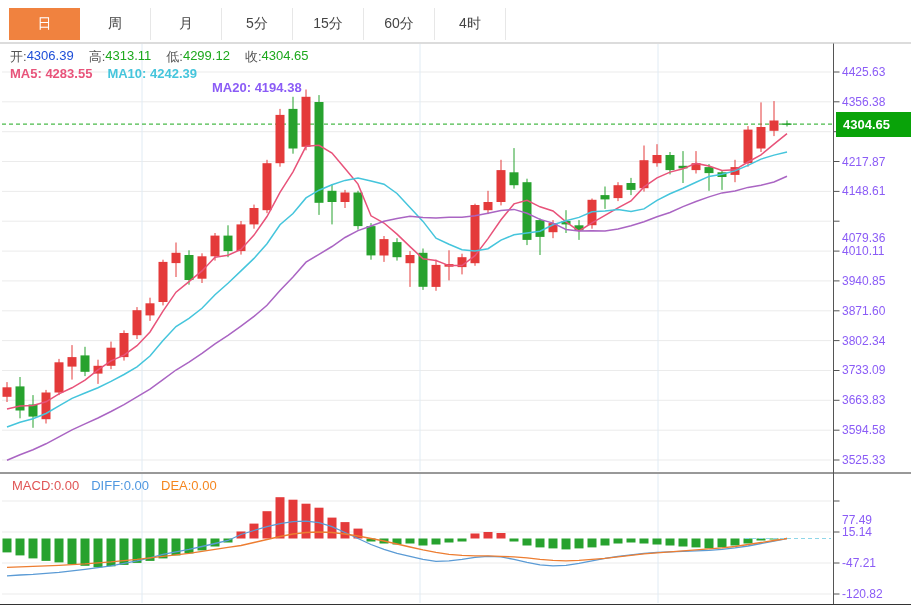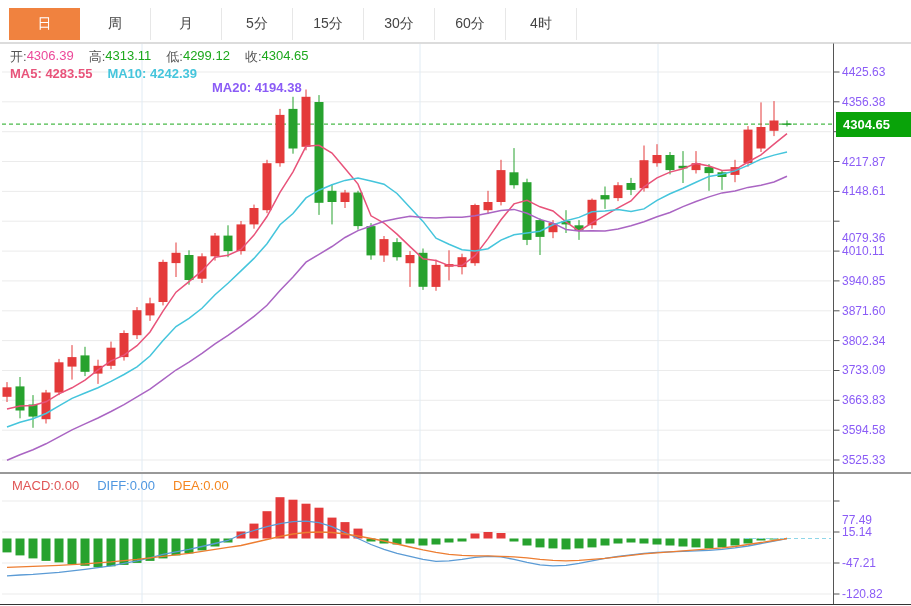--- a/index.html
+++ b/index.html
@@ -13,21 +13,21 @@
   .tab:first-child{border-left:1px solid #e7e7e7;}
   .tab.active{color:#fff;border-color:transparent;}
   
   .legend-row{position:absolute;left:10px;display:flex;gap:15px;font-size:13px;z-index:4;white-space:nowrap;}
   .legend-row .lab{color:#555;}
   .legend-item{display:flex;}
   
   .ylabel{position:absolute;left:842px;transform:translateY(-50%);font-size:12px;color:#8b5cf6;z-index:3;}
   .pricetag{position:absolute;left:836px;width:75px;height:25px;color:#fff;font-weight:bold;font-size:13px;
             display:flex;align-items:center;padding-left:7px;box-sizing:border-box;z-index:6;}
-  .macd-legend{position:absolute;left:12px;display:flex;gap:18px;font-size:13px;z-index:4;white-space:nowrap;}
+  .macd-legend{position:absolute;left:12px;display:flex;gap:12px;font-size:13px;z-index:4;white-space:nowrap;}
 </style>
 </head>
 <body>
 
 <div id="stage">
   <svg id="chart-svg" width="911" height="606">
       <line x1="2" y1="72.0" x2="831" y2="72.0" stroke="#ebebeb"></line>
       <line x1="2" y1="101.8" x2="831" y2="101.8" stroke="#ebebeb"></line>
       <line x1="2" y1="131.7" x2="831" y2="131.7" stroke="#ebebeb"></line>
       <line x1="2" y1="161.5" x2="831" y2="161.5" stroke="#ebebeb"></line>
@@ -263,29 +263,28 @@
       <line x1="833.5" y1="563" x2="839.5" y2="563" stroke="#555555"></line>
       <line x1="833.5" y1="594" x2="839.5" y2="594" stroke="#555555"></line>
     </svg>
 
   <div class="tabbar">
       <div class="tab active" style="background: rgb(240, 130, 63);">日</div>
       <div class="tab">周</div>
       <div class="tab">月</div>
       <div class="tab">5分</div>
       <div class="tab">15分</div>
-      <div class="tab">30分</div>
       <div class="tab">60分</div>
       <div class="tab">4时</div>
     </div>
 
   <div class="legend-row" style="top:48px;">
       <span class="legend-item">
         <span class="lab">开:</span>
-        <span style="color: #ec4899;">4306.39</span>
+        <span style="color: #1d4ed8;">4306.39</span>
       </span>
       <span class="legend-item">
         <span class="lab">高:</span>
         <span style="color: rgb(28, 168, 28);">4313.11</span>
       </span>
       <span class="legend-item">
         <span class="lab">低:</span>
         <span style="color: rgb(28, 168, 28);">4299.12</span>
       </span>
       <span class="legend-item">

